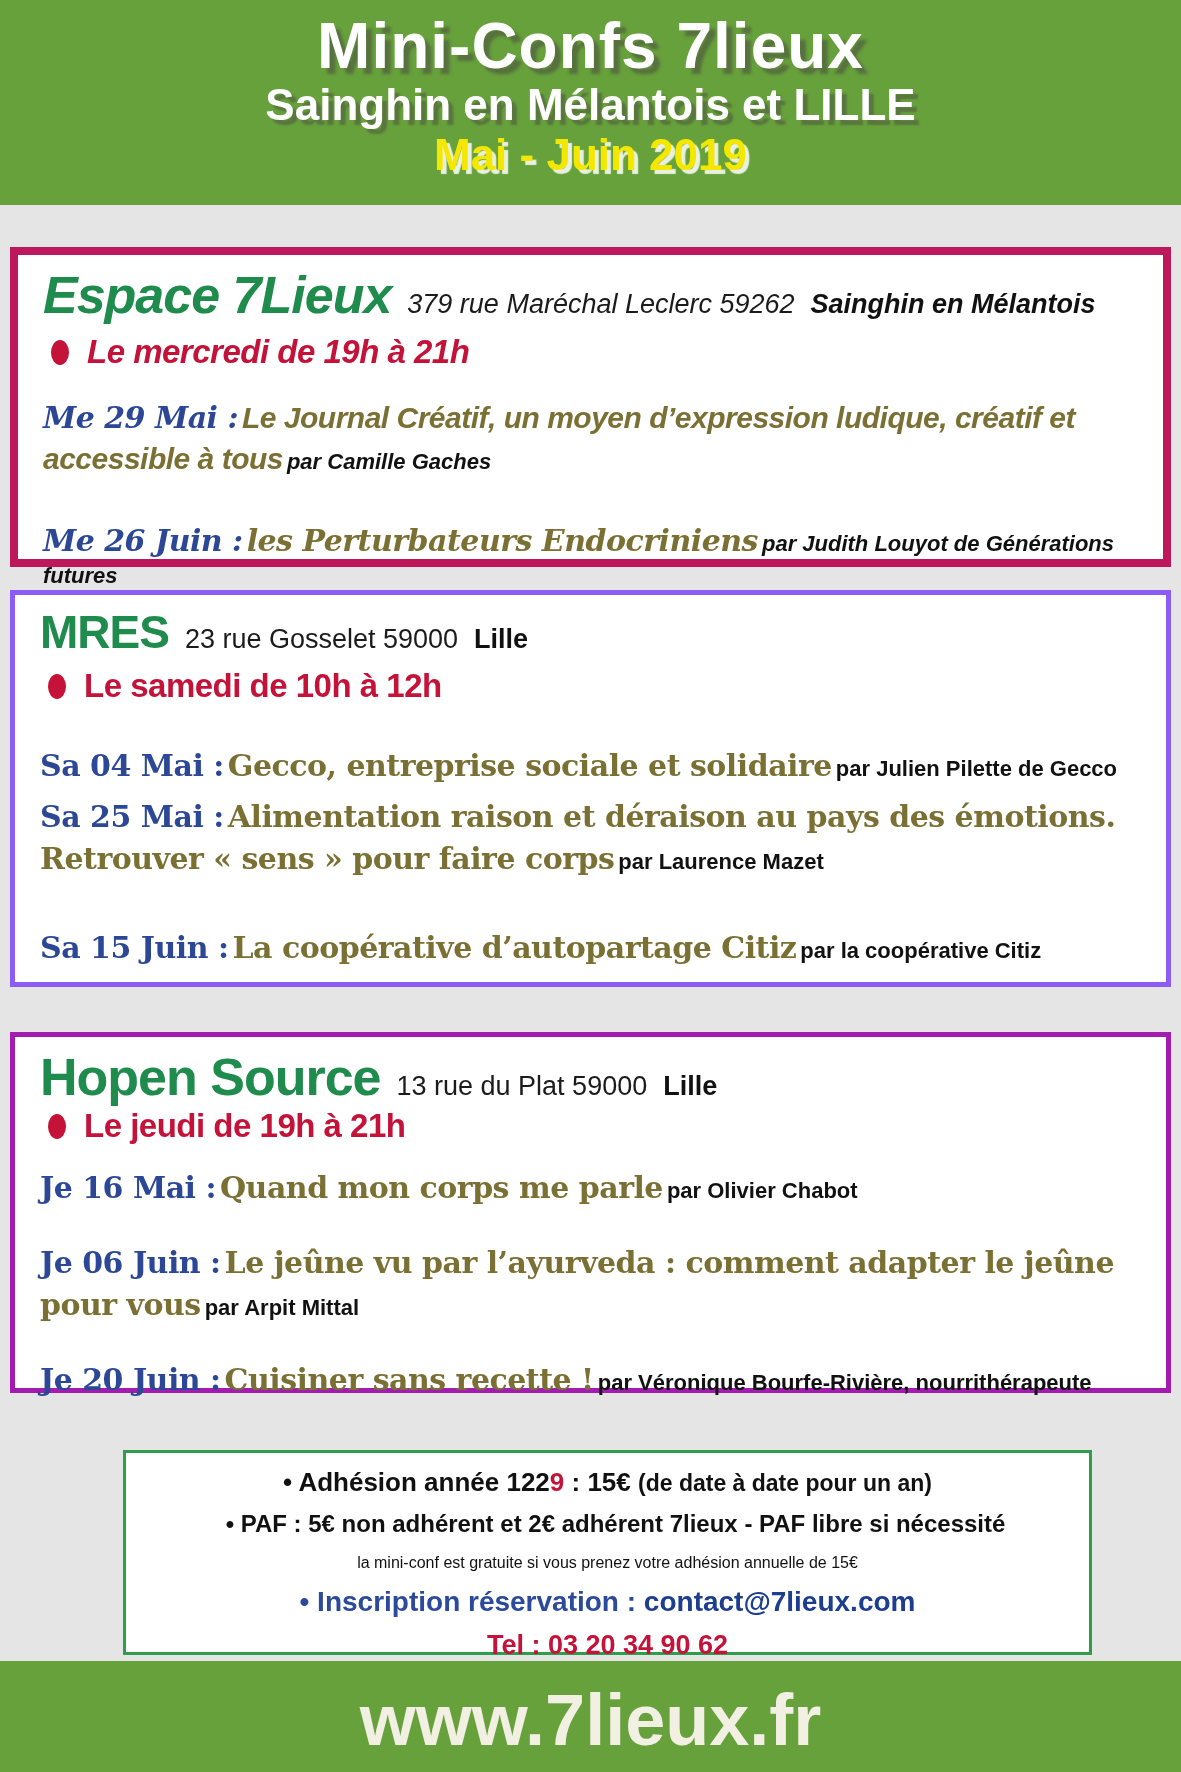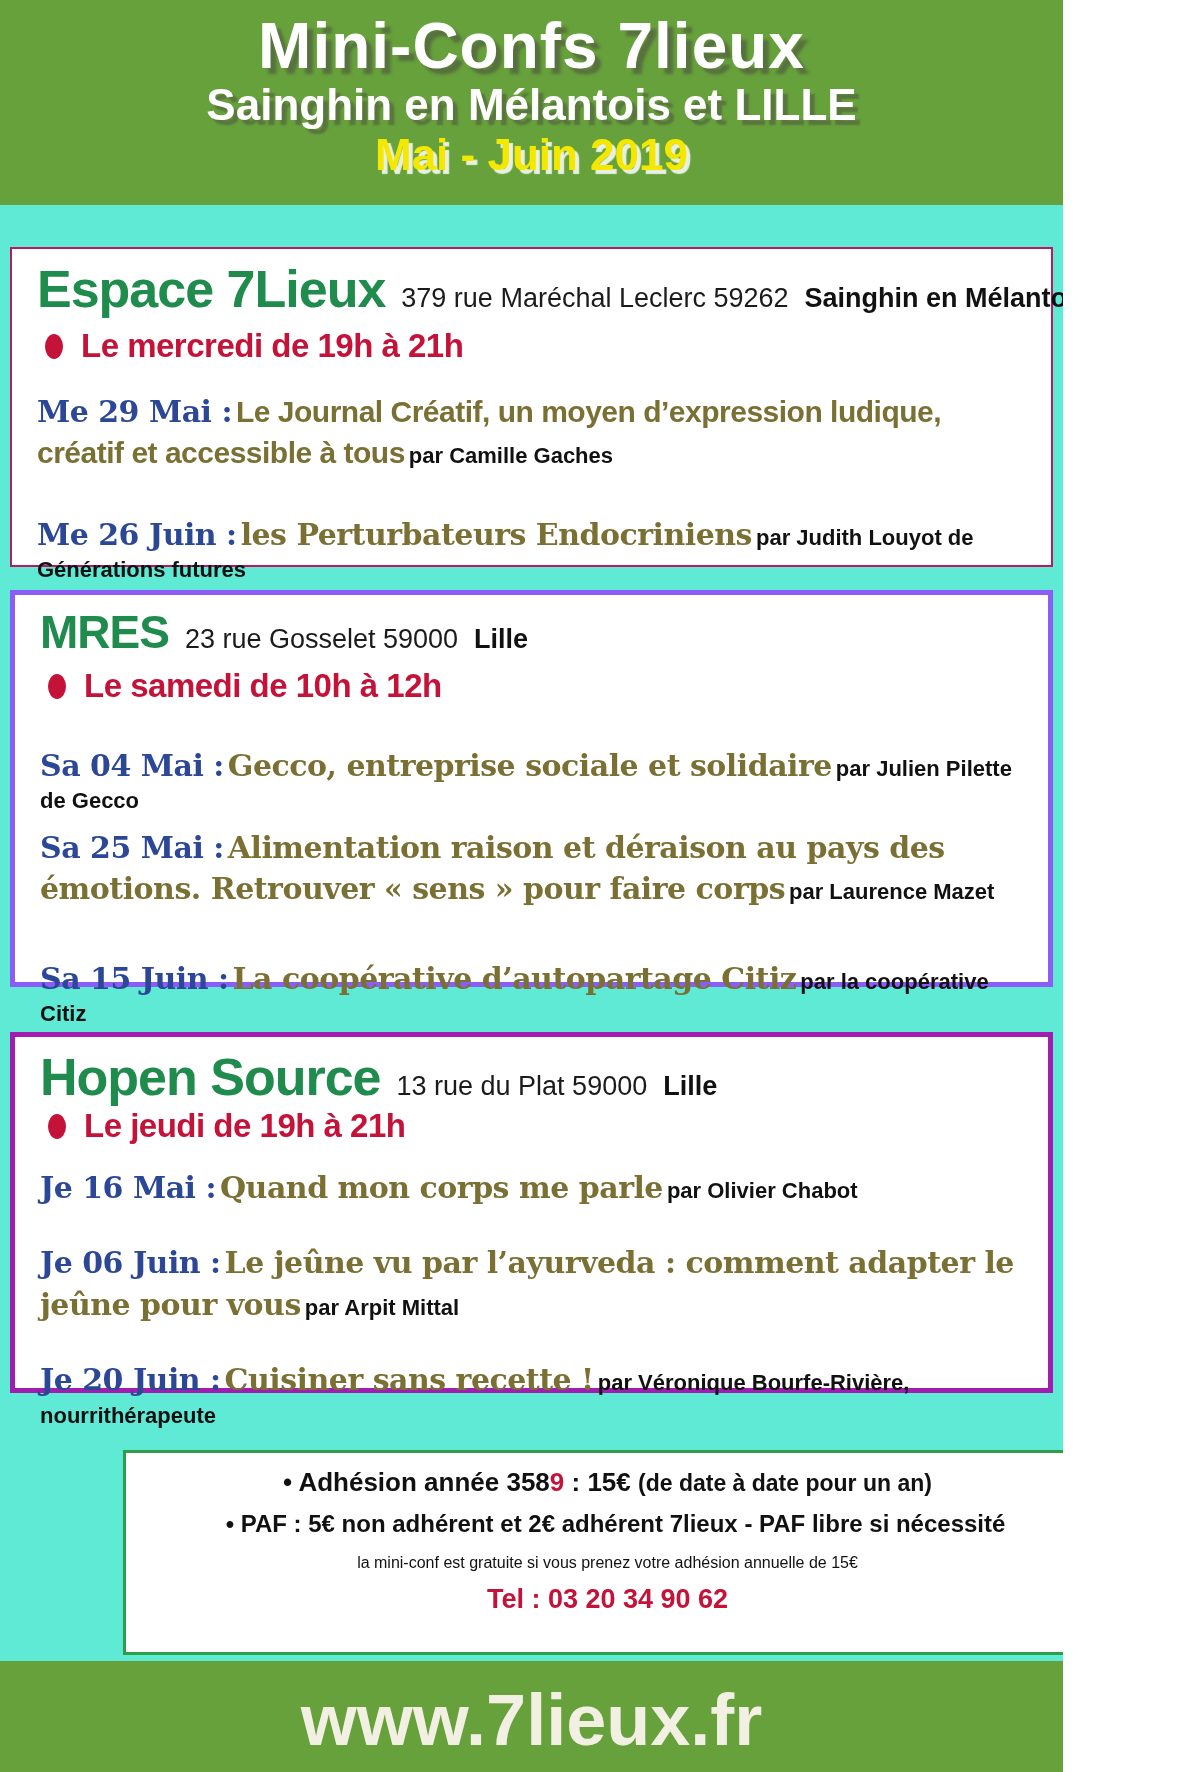--- a/index.html
+++ b/index.html
@@ -1,39 +1,39 @@
 <!DOCTYPE html>
 <html><head>
 <meta charset="utf-8">
 <style>
   html,body{margin:0;padding:0;background:#ffffff;}
   .poster{
-    position:relative;width:1063px;height:1772px;overflow:hidden;
-    background:#5eead4;font-family:"Liberation Sans",sans-serif;
+    position:relative;width:1181px;height:1772px;overflow:hidden;
+    background:#e5e5e5;font-family:"Liberation Sans",sans-serif;
   }
   
   .hdr{height:205px;background:#67a13b;text-align:center;padding-top:14px;box-sizing:border-box;}
   .hdr-title{
     font-size:64px;font-weight:bold;color:#ffffff;letter-spacing:1px;line-height:1.0;
     text-shadow:6px 6px 3px rgba(75,75,65,0.55);
   }
   .hdr-sub{
     font-size:44px;font-weight:bold;color:#ffffff;line-height:1.05;margin-top:4px;
     text-shadow:5px 5px 2px rgba(75,75,65,0.5);
   }
   .hdr-period{
     font-size:44px;font-weight:bold;color:#f5e800;line-height:1.05;margin-top:4px;
     text-shadow:4px 4px 1px rgba(255,255,255,0.85);
   }
   
   .venue{
     margin:0 10px;background:#ffffff;box-sizing:border-box;
     padding:10px 25px;position:relative;
   }
-  .venue.v0{border:2px solid #be185d;margin-top:42px;height:320px;}
+  .venue.v0{border:8px solid #be185d;margin-top:42px;height:320px;font-style:italic;}
   .venue.v1{border:5px solid #8b5cf6;margin-top:23px;height:397px;}
   .venue.v2{border:5px solid #a21caf;margin-top:45px;height:361px;}
   .venue-head{display:flex;align-items:baseline;gap:16px;}
   .venue-name{font-size:52px;font-weight:bold;color:#1f8b4d;letter-spacing:-1px;white-space:nowrap;}
   .venue.v1 .venue-name{font-size:46px;}
   .venue-addr{font-size:27px;color:#1b1b1b;font-weight:normal;white-space:nowrap;}
   .venue-city{font-size:27px;color:#111111;font-weight:bold;white-space:nowrap;}
   .sched{display:flex;align-items:center;gap:18px;padding-left:8px;margin-top:8px;}
   .venue.v2 .sched{margin-top:0px;}
   .bullet{
@@ -162,24 +162,27 @@
       <p class="event">
         <span class="ev-date">Je 20 Juin :</span>
         <span class="ev-title serif">Cuisiner sans recette !</span>
         <span class="ev-speaker">par Véronique Bourfe-Rivière, nourrithérapeute</span>
       </p>
     </div>
   </div>
 
   <div class="info">
     <div class="info-line1">
-      <span>•  Adhésion année 358</span><span class="red9">9</span><span> : 15€ </span><span class="note">(de date à date pour un an)</span>
+      <span>•  Adhésion année 122</span><span class="red9">9</span><span> : 15€ </span><span class="note">(de date à date pour un an)</span>
     </div>
     <div class="info-line2">•  PAF : 5€ non adhérent et 2€ adhérent 7lieux - PAF libre si nécessité</div>
     <div class="info-line3">la mini-conf est gratuite si vous prenez votre adhésion annuelle de 15€</div>
+    <div class="info-line4">
+      <span class="lbl">• Inscription réservation : </span><span class="email">contact@7lieux.com</span>
+    </div>
     <div class="info-line5">Tel : 03 20 34 90 62</div>
   </div>
 
   <div class="ftr">
     <span class="ftr-url">www.7lieux.fr</span>
   </div>
 
 </div>
 
 </body></html>

